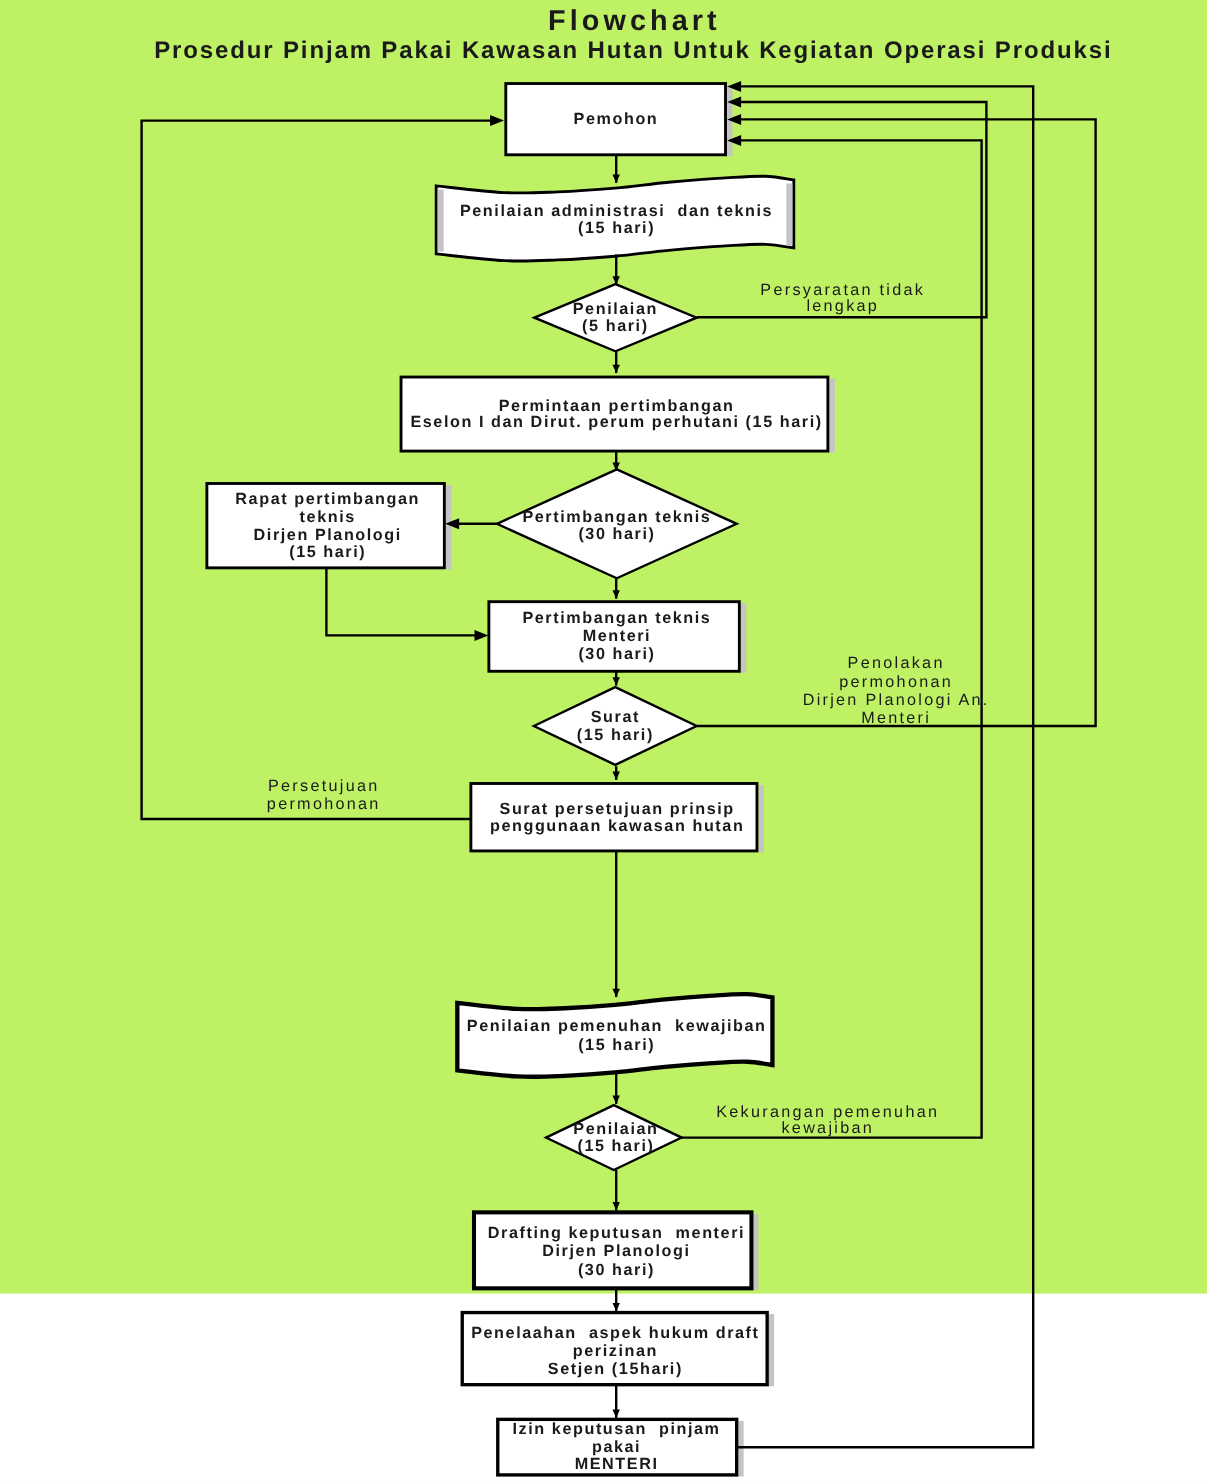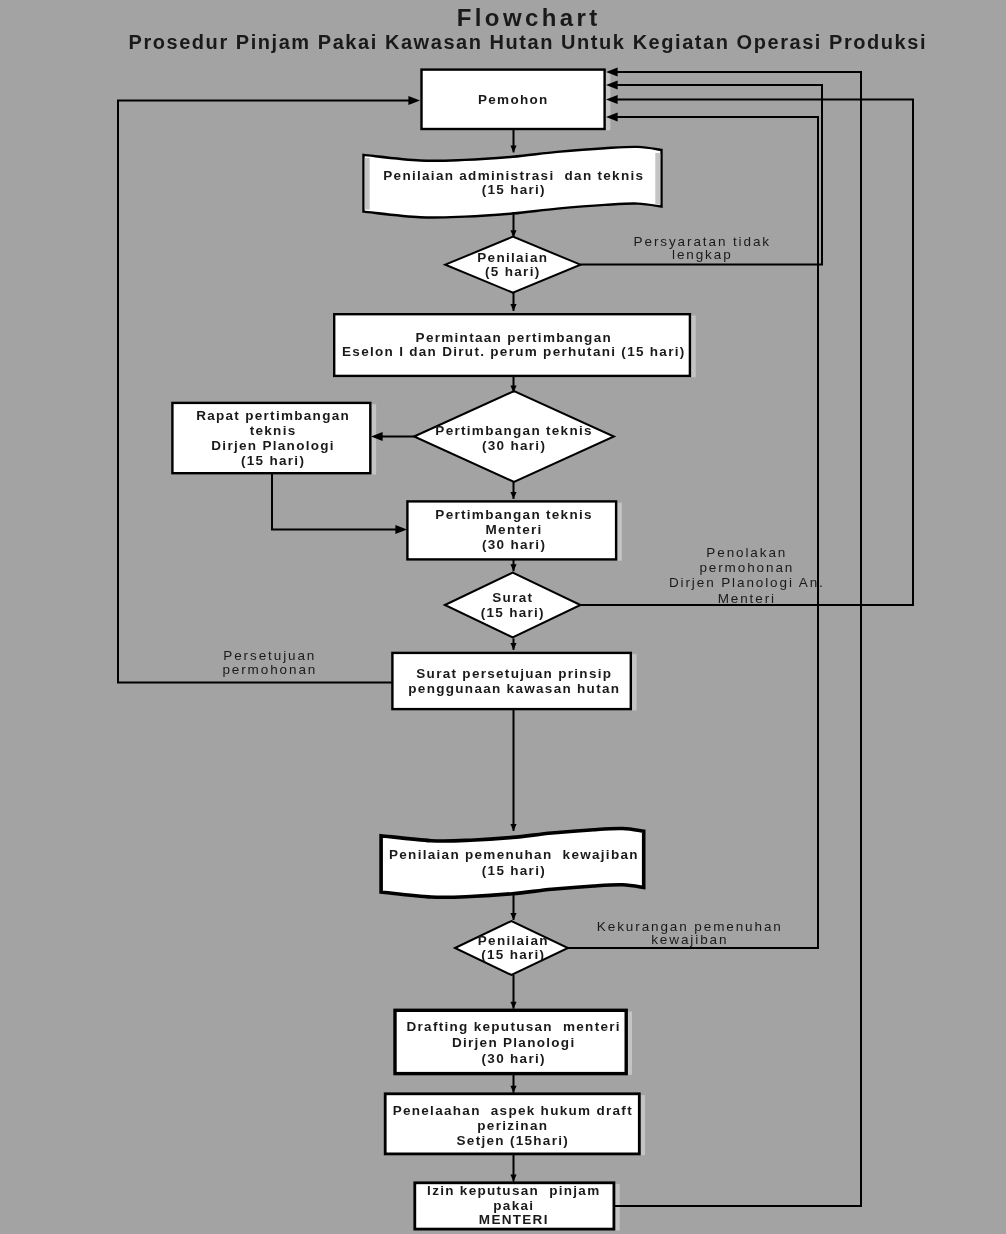--- a/index.html
+++ b/index.html
@@ -1,18 +1,18 @@
 <!DOCTYPE html>
 <html><head>
 <meta charset="utf-8">
 <title>Flowchart</title>
 <style>
   html,body{margin:0;padding:0;background:#ffffff;}
   body{width:1006px;height:1234px;overflow:hidden;font-family:"Liberation Sans",sans-serif;}
-  #sheet{position:relative;width:1006px;height:1234px;background:#a3a3a3;}
+  #sheet{position:relative;width:1006px;height:1078px;background:#bef264;}
   svg{display:block;shape-rendering:geometricPrecision;}
   text,div{-webkit-font-smoothing:antialiased;}
   .hd{position:absolute;width:1006px;text-align:center;color:#1a1a1a;font-weight:bold;white-space:nowrap;}
   #title{left:24px;top:4px;font-size:24px;letter-spacing:3.4px;text-indent:3.4px;}
   #subtitle{left:24px;top:31px;font-size:20px;letter-spacing:1.55px;text-indent:1.55px;}
   text{font-family:"Liberation Sans",sans-serif;fill:#1a1a1a;}
   .nt{font-size:13.5px;font-weight:bold;letter-spacing:1.3px;text-anchor:middle;}
   .lb{font-size:13.5px;font-weight:normal;letter-spacing:1.9px;text-anchor:middle;}
   .shp{fill:#ffffff;stroke:#000000;}
   .ln{stroke:#000000;fill:none;}

